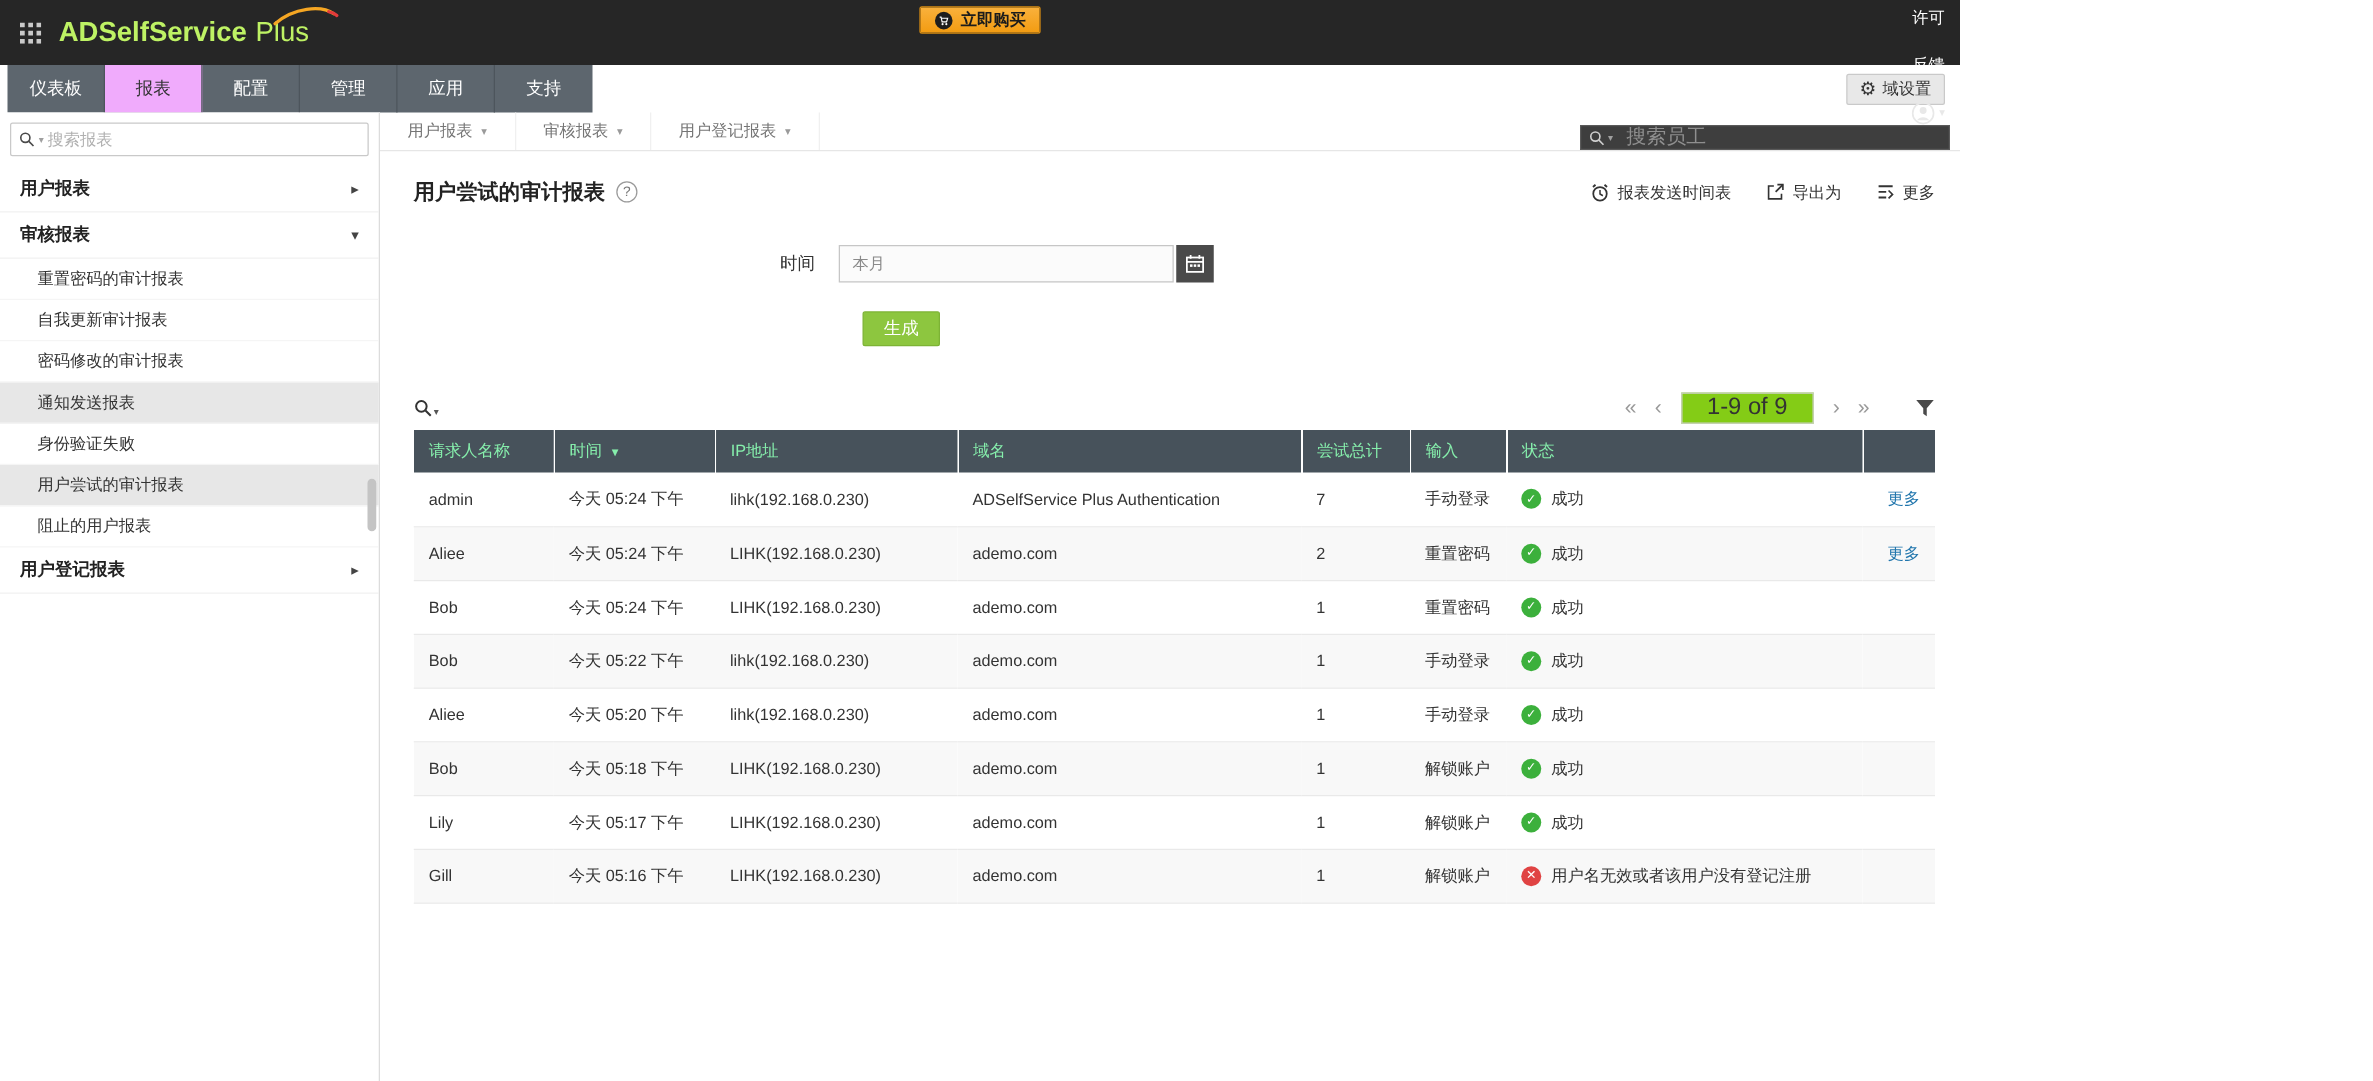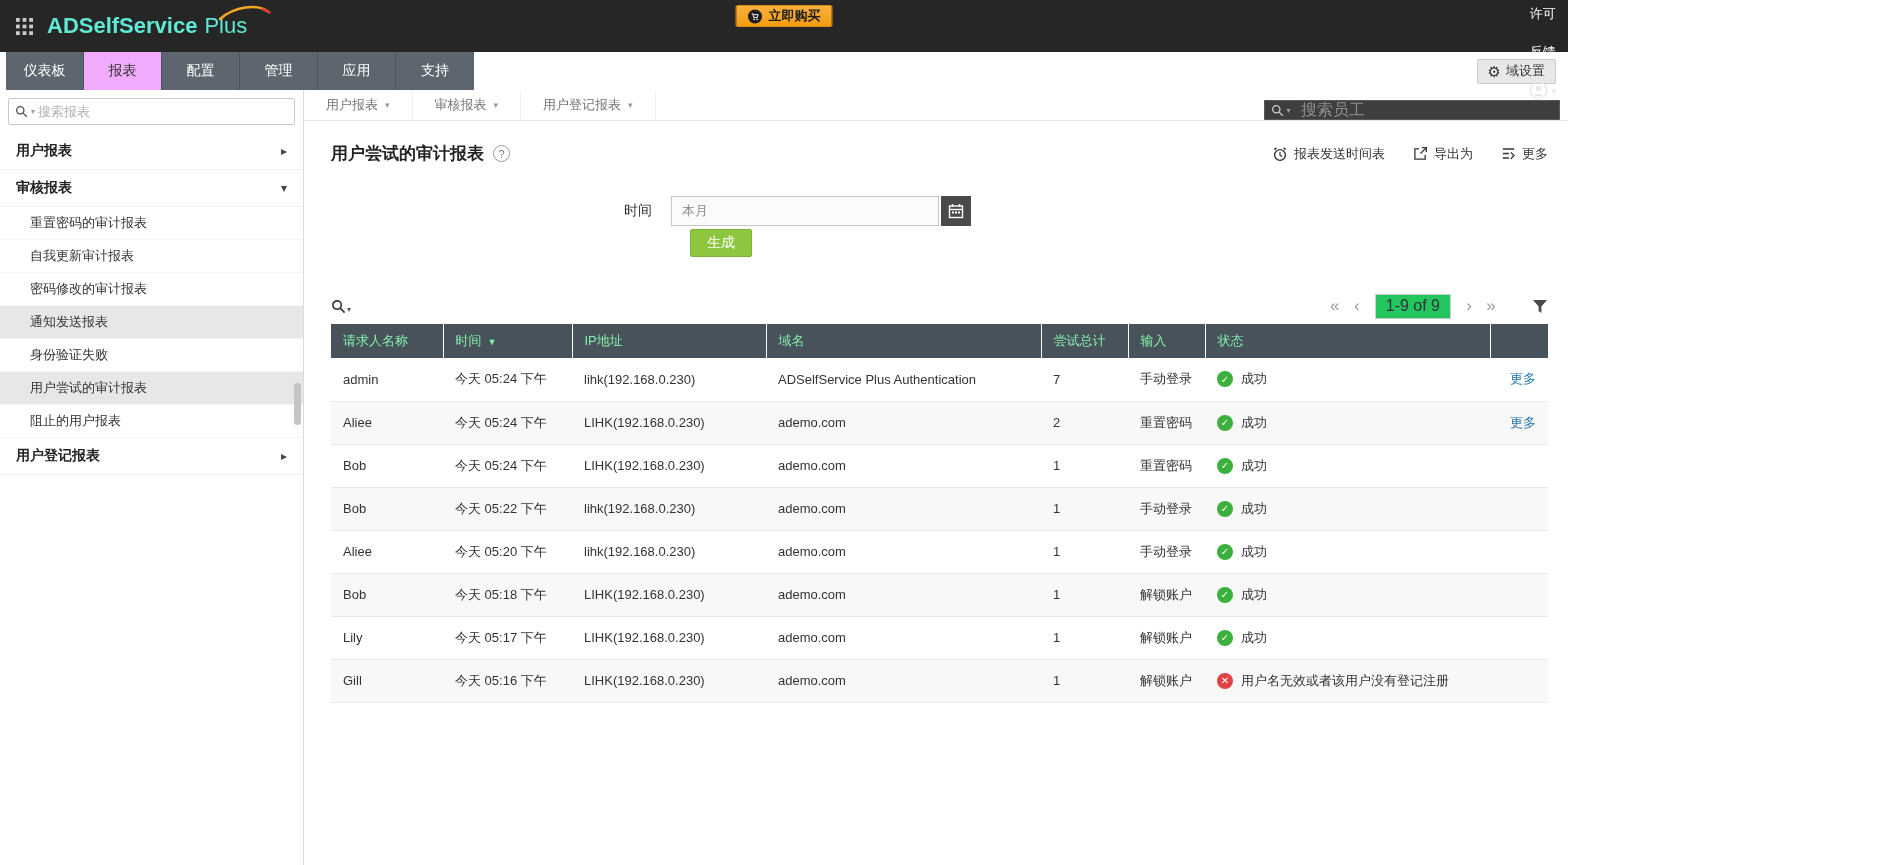--- a/index.html
+++ b/index.html
@@ -4,21 +4,21 @@
 <style>
   * { margin:0; padding:0; box-sizing:border-box; }
   html,body { background:#ffffff; }
   body { width:1898px; height:865px; overflow:hidden; font-family:"Liberation Sans","DejaVu Sans",sans-serif; }
   .app { width:1568px; height:865px; background:#fff; }
 
   
   .topbar { height:52px; background:#262626; display:flex; align-items:center; position:relative; }
   .topbar-left { display:flex; align-items:center; padding-left:16px; gap:14px; }
   .grid-icon { display:flex; cursor:pointer; }
-  .logo { color:#5eead4; font-size:22px; font-weight:bold; position:relative; padding-right:16px; white-space:nowrap; }
+  .logo { color:#bef264; font-size:22px; font-weight:bold; position:relative; padding-right:16px; white-space:nowrap; }
   .logo .plus { font-weight:normal; margin-left:7px; }
   .swoosh { position:absolute; right:-10px; top:-9px; }
   .buy-btn { position:absolute; left:50%; transform:translateX(-50%); top:5px; height:22px;
              background:linear-gradient(#f9b13c,#f39c12); border:1px solid #d98d10; border-radius:2px;
              color:#1c1c1c; font-size:13px; font-weight:bold; display:flex; align-items:center; gap:6px;
              padding:0 11px; cursor:pointer; font-family:inherit; }
   .topbar-right { margin-left:auto; height:100%; display:flex; flex-direction:column; justify-content:space-between;
                   align-items:flex-end; padding:5px 8px 6px 0; }
   .topbar-links { display:flex; align-items:center; gap:20px; color:#fff; font-size:13px; padding-right:4px;flex-direction:column; }
   .topbar-links a { color:#fff; text-decoration:none; cursor:pointer; }
@@ -77,30 +77,30 @@
   .title-action { display:flex; align-items:center; gap:6px; font-size:13px; color:#333; cursor:pointer; }
   .action-icon { display:flex; }
 
   .form-row { margin-top:31px; display:flex; align-items:center; }
   .form-label { width:340px; text-align:right; padding-right:19px; font-size:14px; color:#333; }
   .time-group { display:flex; align-items:center; }
   .time-input { width:268px; height:30px; border:1px solid #c6c6c6; background:#fbfbfb; font-size:13px;
                 color:#8a8a8a; padding:0 10px; outline:none; font-family:inherit; }
   .cal-btn { width:30px; height:30px; background:#4a4a4a; border:none; margin-left:2px; display:flex;
              align-items:center; justify-content:center; cursor:pointer; }
-  .generate-row { margin-top:3px; padding-left:359px; }
+  .generate-row { margin-top:23px; padding-left:359px; }
   .generate-btn { width:62px; height:28px; background:#8dc63f; color:#fff; border:1px solid #7db335;
                   border-radius:2px; font-size:14px; cursor:pointer; font-family:inherit; }
 
   .table-toolbar { margin-top:31px; height:36px; display:flex; align-items:center; }
   .toolbar-search { color:#333; cursor:pointer; display:flex; align-items:flex-end; gap:1px; }
   .toolbar-right { margin-left:auto; display:flex; align-items:center; }
   .pg-btn { color:#9a9a9a; font-size:17px; width:22px; text-align:center; cursor:pointer; line-height:22px; }
-  .pg-box { border:1px solid #cfcfcf; height:25px; display:flex; align-items:center; padding:0 10px;
-            font-size:16px; color:#333; margin:0 7px; background:#22c55e; }
+  .pg-box { border:1px solid #cfcfcf; height:25px; display:flex; align-items:center; padding:0 20px;
+            font-size:19px; color:#333; margin:0 7px; background:#84cc16; }
   .filter-icon { margin-left:30px; cursor:pointer; display:flex; }
 
   .report-table { width:100%; border-collapse:collapse; table-layout:fixed; }
   .report-table th { background:#47525b; color:#86efac; font-weight:normal; font-size:13px; height:34px;
                      text-align:left; padding:0 12px; border-left:1px solid rgba(255,255,255,.14);
                      white-space:nowrap; overflow:hidden; cursor:pointer; }
   .report-table th:first-child { border-left:none; }
   .sort-caret { font-size:9px; margin-left:6px; }
   .report-table td { height:43px; font-size:13px; color:#333; padding:0 12px; border-bottom:1px solid #e9e9e9;
                      white-space:nowrap; overflow:hidden; background:#fff; }

